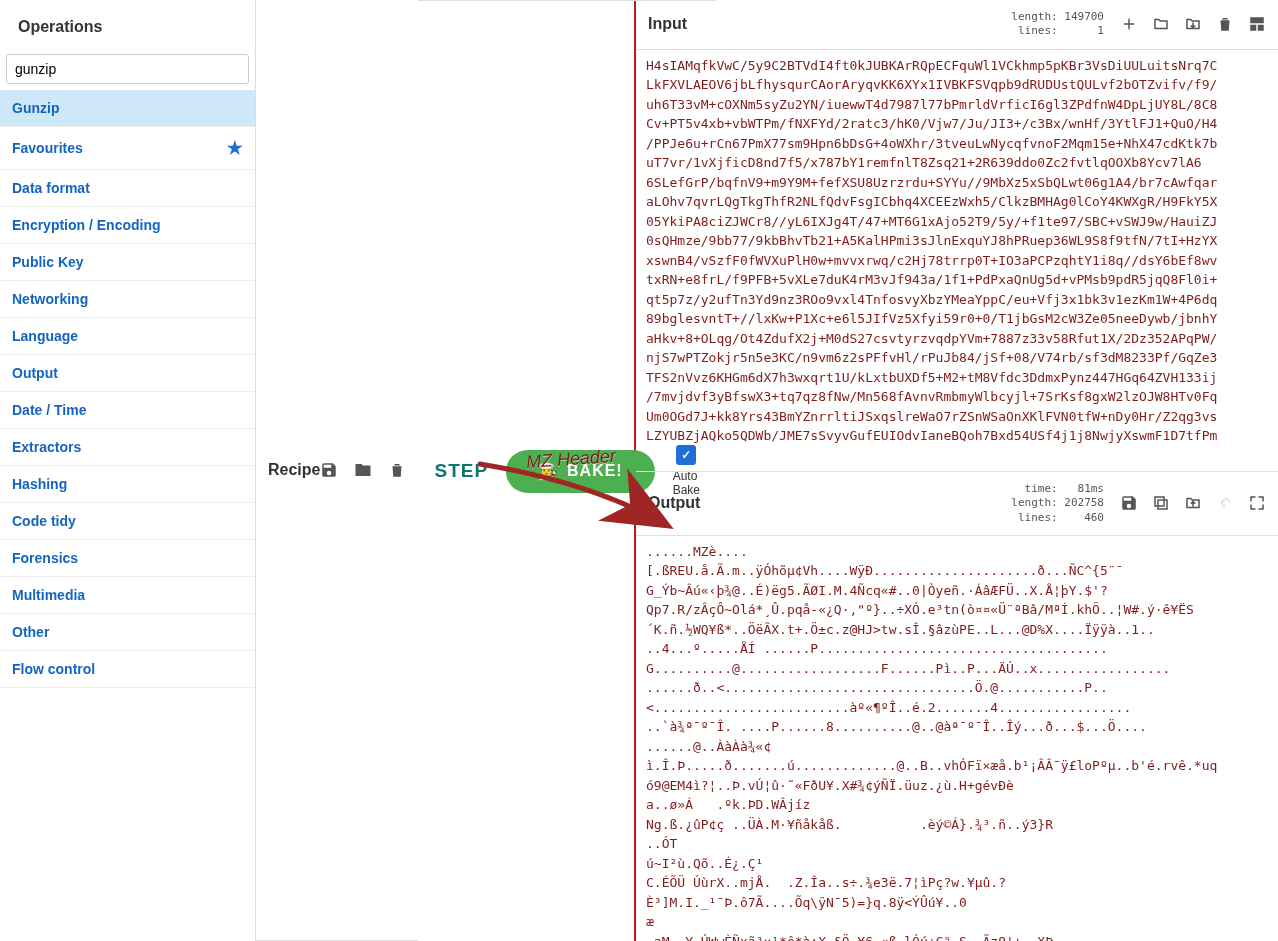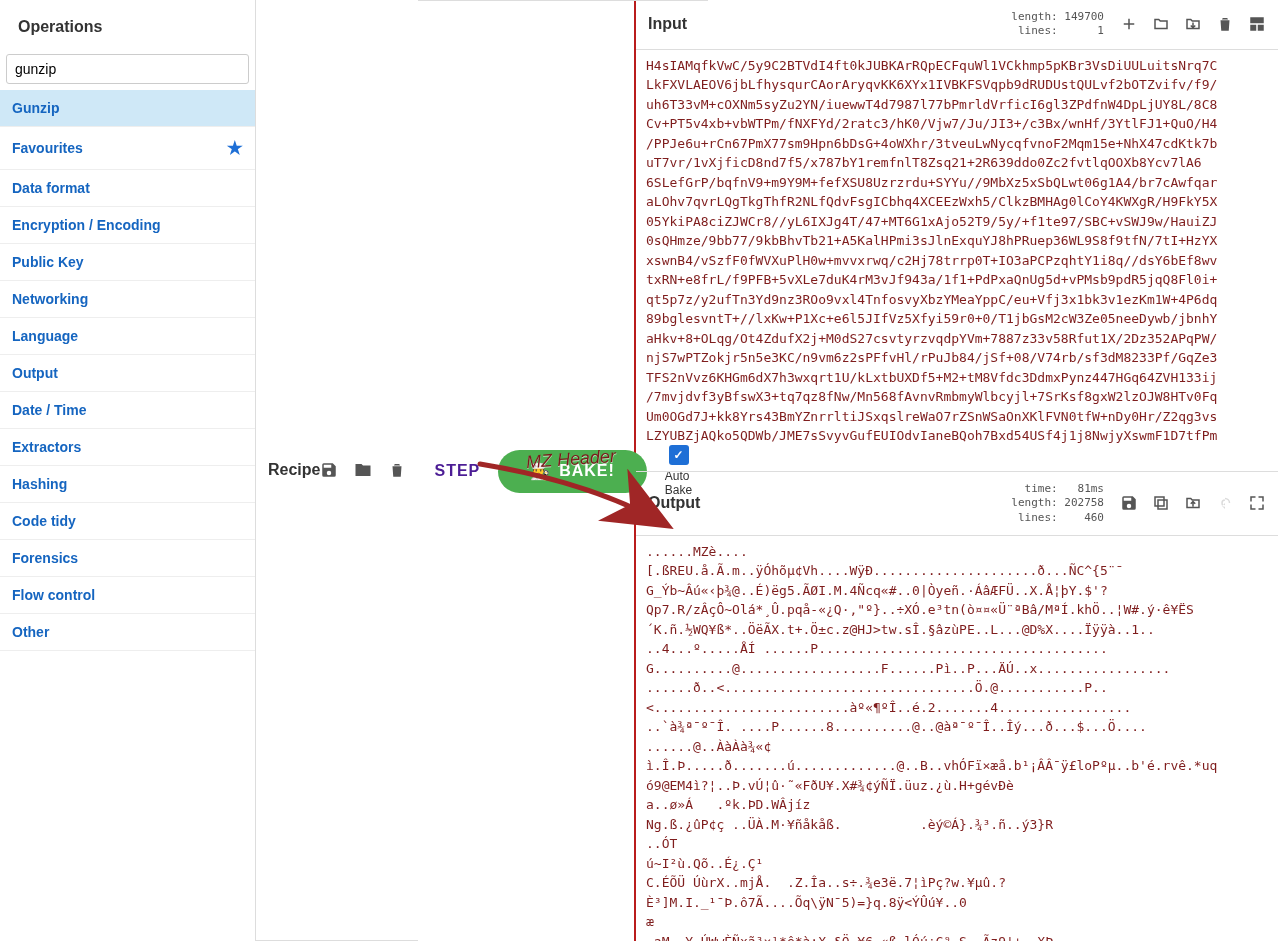--- a/index.html
+++ b/index.html
@@ -27,21 +27,21 @@
 .op-name{color:#2e7d32;font-weight:700;font-size:15px}
 .op-ctrls{display:flex;gap:14px;align-items:center}
 .alpha-box{margin:0 12px 12px;background:#fff;border:1px solid #ccc;border-radius:10px;padding:6px 10px;position:relative}
 .alpha-lbl{font-size:11px;color:#666}
 .alpha-val{font-family:Menlo,Consolas,monospace;font-size:14px;margin-top:2px}
 .dd-arrow{position:absolute;right:10px;top:50%;transform:translateY(-50%);color:#888}
 .chk-row{padding:4px 12px 14px;display:flex;align-items:center;gap:8px;color:#2e7d32;font-size:15px}
 .chk{width:20px;height:20px;background:#1e6fd6;border-radius:3px;display:flex;align-items:center;justify-content:center;color:#fff;font-weight:bold}
 
 .rec-foot{border-top:1px solid #ddd;padding:14px 16px;display:flex;align-items:center;gap:18px;justify-content:space-between}
-.step{font-weight:700;color:#4c1d95;letter-spacing:1px;font-size:16px}
+.step{font-weight:700;color:#0f766e;letter-spacing:1px;font-size:19px}
 .bake{background:#4caf50;color:#fff;border:none;border-radius:22px;padding:12px 32px;font-weight:800;font-size:16px;letter-spacing:1px;cursor:pointer;display:flex;align-items:center;gap:8px}
 .autobake{display:flex;flex-direction:column;align-items:center;font-size:12px;gap:4px}
 
 
 .io{flex:1;display:flex;flex-direction:column}
 .io-pane{display:flex;flex-direction:column;border-bottom:1px solid #ddd}
 .io-pane.in{flex:0 0 472px}
 .io-pane.out{flex:1}
 .io-hdr{padding:10px 12px;display:flex;justify-content:space-between;align-items:center;border-bottom:1px solid #ddd}
 .io-title{font-weight:700;font-size:16px}
@@ -98,24 +98,27 @@
         <div class="op-item">
           <span>Hashing</span>
         </div>
         <div class="op-item">
           <span>Code tidy</span>
         </div>
         <div class="op-item">
           <span>Forensics</span>
         </div>
         <div class="op-item">
+          <span>Multimedia</span>
+        </div>
+        <div class="op-item">
+          <span>Other</span>
+        </div>
+        <div class="op-item">
           <span>Flow control</span>
-        </div>
-        <div class="op-item">
-          <span>Other</span>
         </div>
       </div>
   </div>
 
   <div class="recipe">
     <div class="rec-hdr">
       <span class="rec-title">Recipe</span>
       <span class="rec-icons">
         <span class="icon">
             <svg class="icon-svg" viewBox="0 0 24 24">

